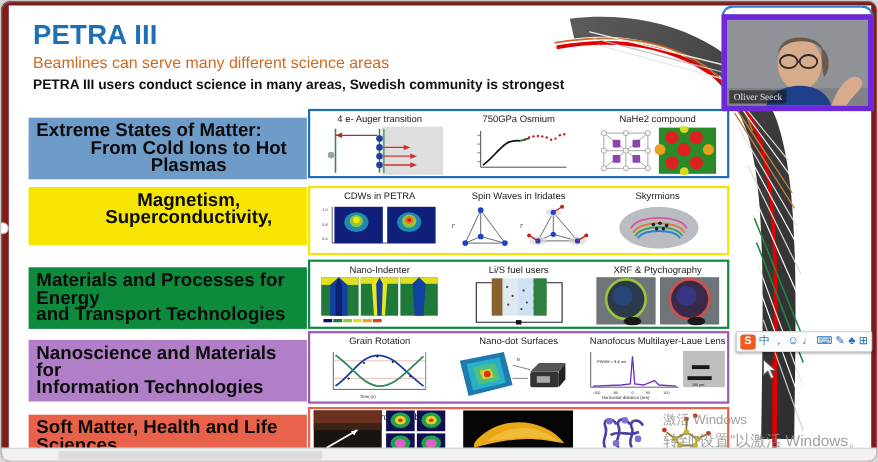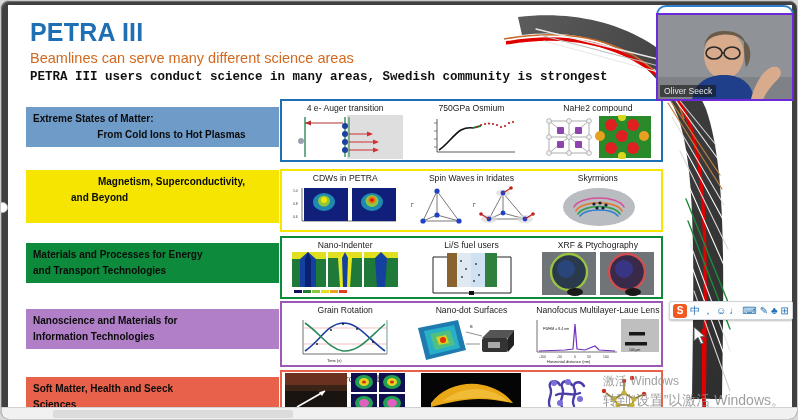--- a/index.html
+++ b/index.html
@@ -7,21 +7,21 @@
     width: 798px; height: 420px;
     overflow: hidden;
     background: #d8d8d8;
     font-family: "Liberation Sans", sans-serif;
   }
 
   
   #app-window {
     position: absolute; left: 0; top: 0;
     width: 798px; height: 420px;
-    background: #404040;
+    background: #7f1d1d;
     border: 1px solid #c9c9c9;
     border-radius: 9px;
     overflow: hidden;
   }
   #window-frame-shadow {
     position: absolute; left: 0; top: 0; width: 798px; height: 420px;
     border-radius: 9px;
     box-shadow: inset 0 0 0 1px rgba(150,150,150,0.55);
     pointer-events: none; z-index: 60;
   }
@@ -45,28 +45,28 @@
     position: absolute; left: 22px; top: 13px;
     font-size: 25px; font-weight: bold; color: #1F6FB5;
     letter-spacing: .2px;
   }
   #title-sub {
     position: absolute; left: 22px; top: 45px;
     font-size: 14.5px; font-weight: normal; color: #D2691E;
   }
   #title-lead {
     position: absolute; left: 22px; top: 65px;
-    font-size: 12.5px; font-weight: bold; color: #101010; font-family: Liberation Mono, monospace;
+    font-size: 12.5px; font-weight: bold; color: #101010;
   }
 
   
   .cat-block {
     position: absolute; left: 18px; width: 253px;
     padding: 4px 7px 5px 7px;
-    font-size: 10px; font-weight: bold; color: #0b0b0b;
+    font-size: 17px; font-weight: bold; color: #0b0b0b;
     line-height: 15.5px;
   }
   .cat-l2 { display:block; padding-left: 38px; text-align: center; }
   .cat-l2b { display:block; padding-left: 38px; }
 
   
   .panel {
     position: absolute; left: 272px; width: 383px;
     background: #ffffff;
     border: 2px solid #000;
@@ -92,22 +92,22 @@
 
   
   #ring-graphic { position: absolute; left: 470px; top: -6px;
                   width: 330px; height: 415px; pointer-events: none; }
 
   
   #video-tile {
     position: absolute; left: 655px; top: 12px;
     width: 138px; height: 88px;
     background: #8d9094;
-    border: 2px solid #6d28d9;
-    overflow: hidden; z-index: 40;
+    border: 5px solid #6d28d9;
+    overflow: hidden; z-index: 40; font-family: Liberation Serif, serif;
   }
   #video-name {
     position: absolute; left: 2px; bottom: 2px;
     background: rgba(25,25,25,0.62); color: #e8e8e8;
     font-size: 8.5px; padding: 1px 4px; border-radius: 1px;
   }
   #video-hilite {
     position: absolute; left: 655px; top: 4px; width: 138px; height: 10px;
     border-top: 2px solid #2F7FD0; border-left: 2px solid #2F7FD0;
     border-right: 2px solid #2F7FD0;
@@ -199,32 +199,31 @@
     <div id="title-main">PETRA III</div>
     <div id="title-sub">Beamlines can serve many different science areas</div>
     <div id="title-lead">PETRA III users conduct science in many areas, Swedish community is strongest</div>
 
     <div class="cat-block" id="cat0" style="background: rgb(110, 155, 200); top: 102px; min-height: 37px;">
       <span>Extreme States of Matter:</span>
       <span class="cat-l2">From Cold Ions to Hot Plasmas</span>
     </div>
     <div class="cat-block" id="cat1" style="background: rgb(245, 229, 0); top: 165px; min-height: 53px;">
       <span class="cat-l2">Magnetism, Superconductivity,</span>
-      <span class="cat-l2b">and Beyond</span>
     </div>
     <div class="cat-block" id="cat2" style="background: rgb(14, 138, 60); top: 238px; min-height: 37px;">
       <span>Materials and Processes for Energy</span>
       <span style="display:block">and Transport Technologies</span>
     </div>
     <div class="cat-block" id="cat3" style="background: rgb(176, 127, 199); top: 304px; min-height: 37px;">
       <span>Nanoscience and Materials for</span>
       <span style="display:block">Information Technologies</span>
     </div>
     <div class="cat-block" id="cat4" style="background: rgb(232, 97, 74); top: 372px; min-height: 37px;">
-      <span>Soft Matter, Health and Seeck</span>
+      <span>Soft Matter, Health and Life</span>
       <span style="display:block">Sciences</span>
     </div>
 
     <div class="panel" id="panel0" style="border-color: rgb(31, 111, 181); top: 94px; height: 63px;">
       <div class="panel-captions">
         <div class="cap">4 e- Auger transition</div>
         <div class="cap">750GPa Osmium</div>
         <div class="cap">NaHe2 compound</div>
       </div>
       <div class="panel-figs">

